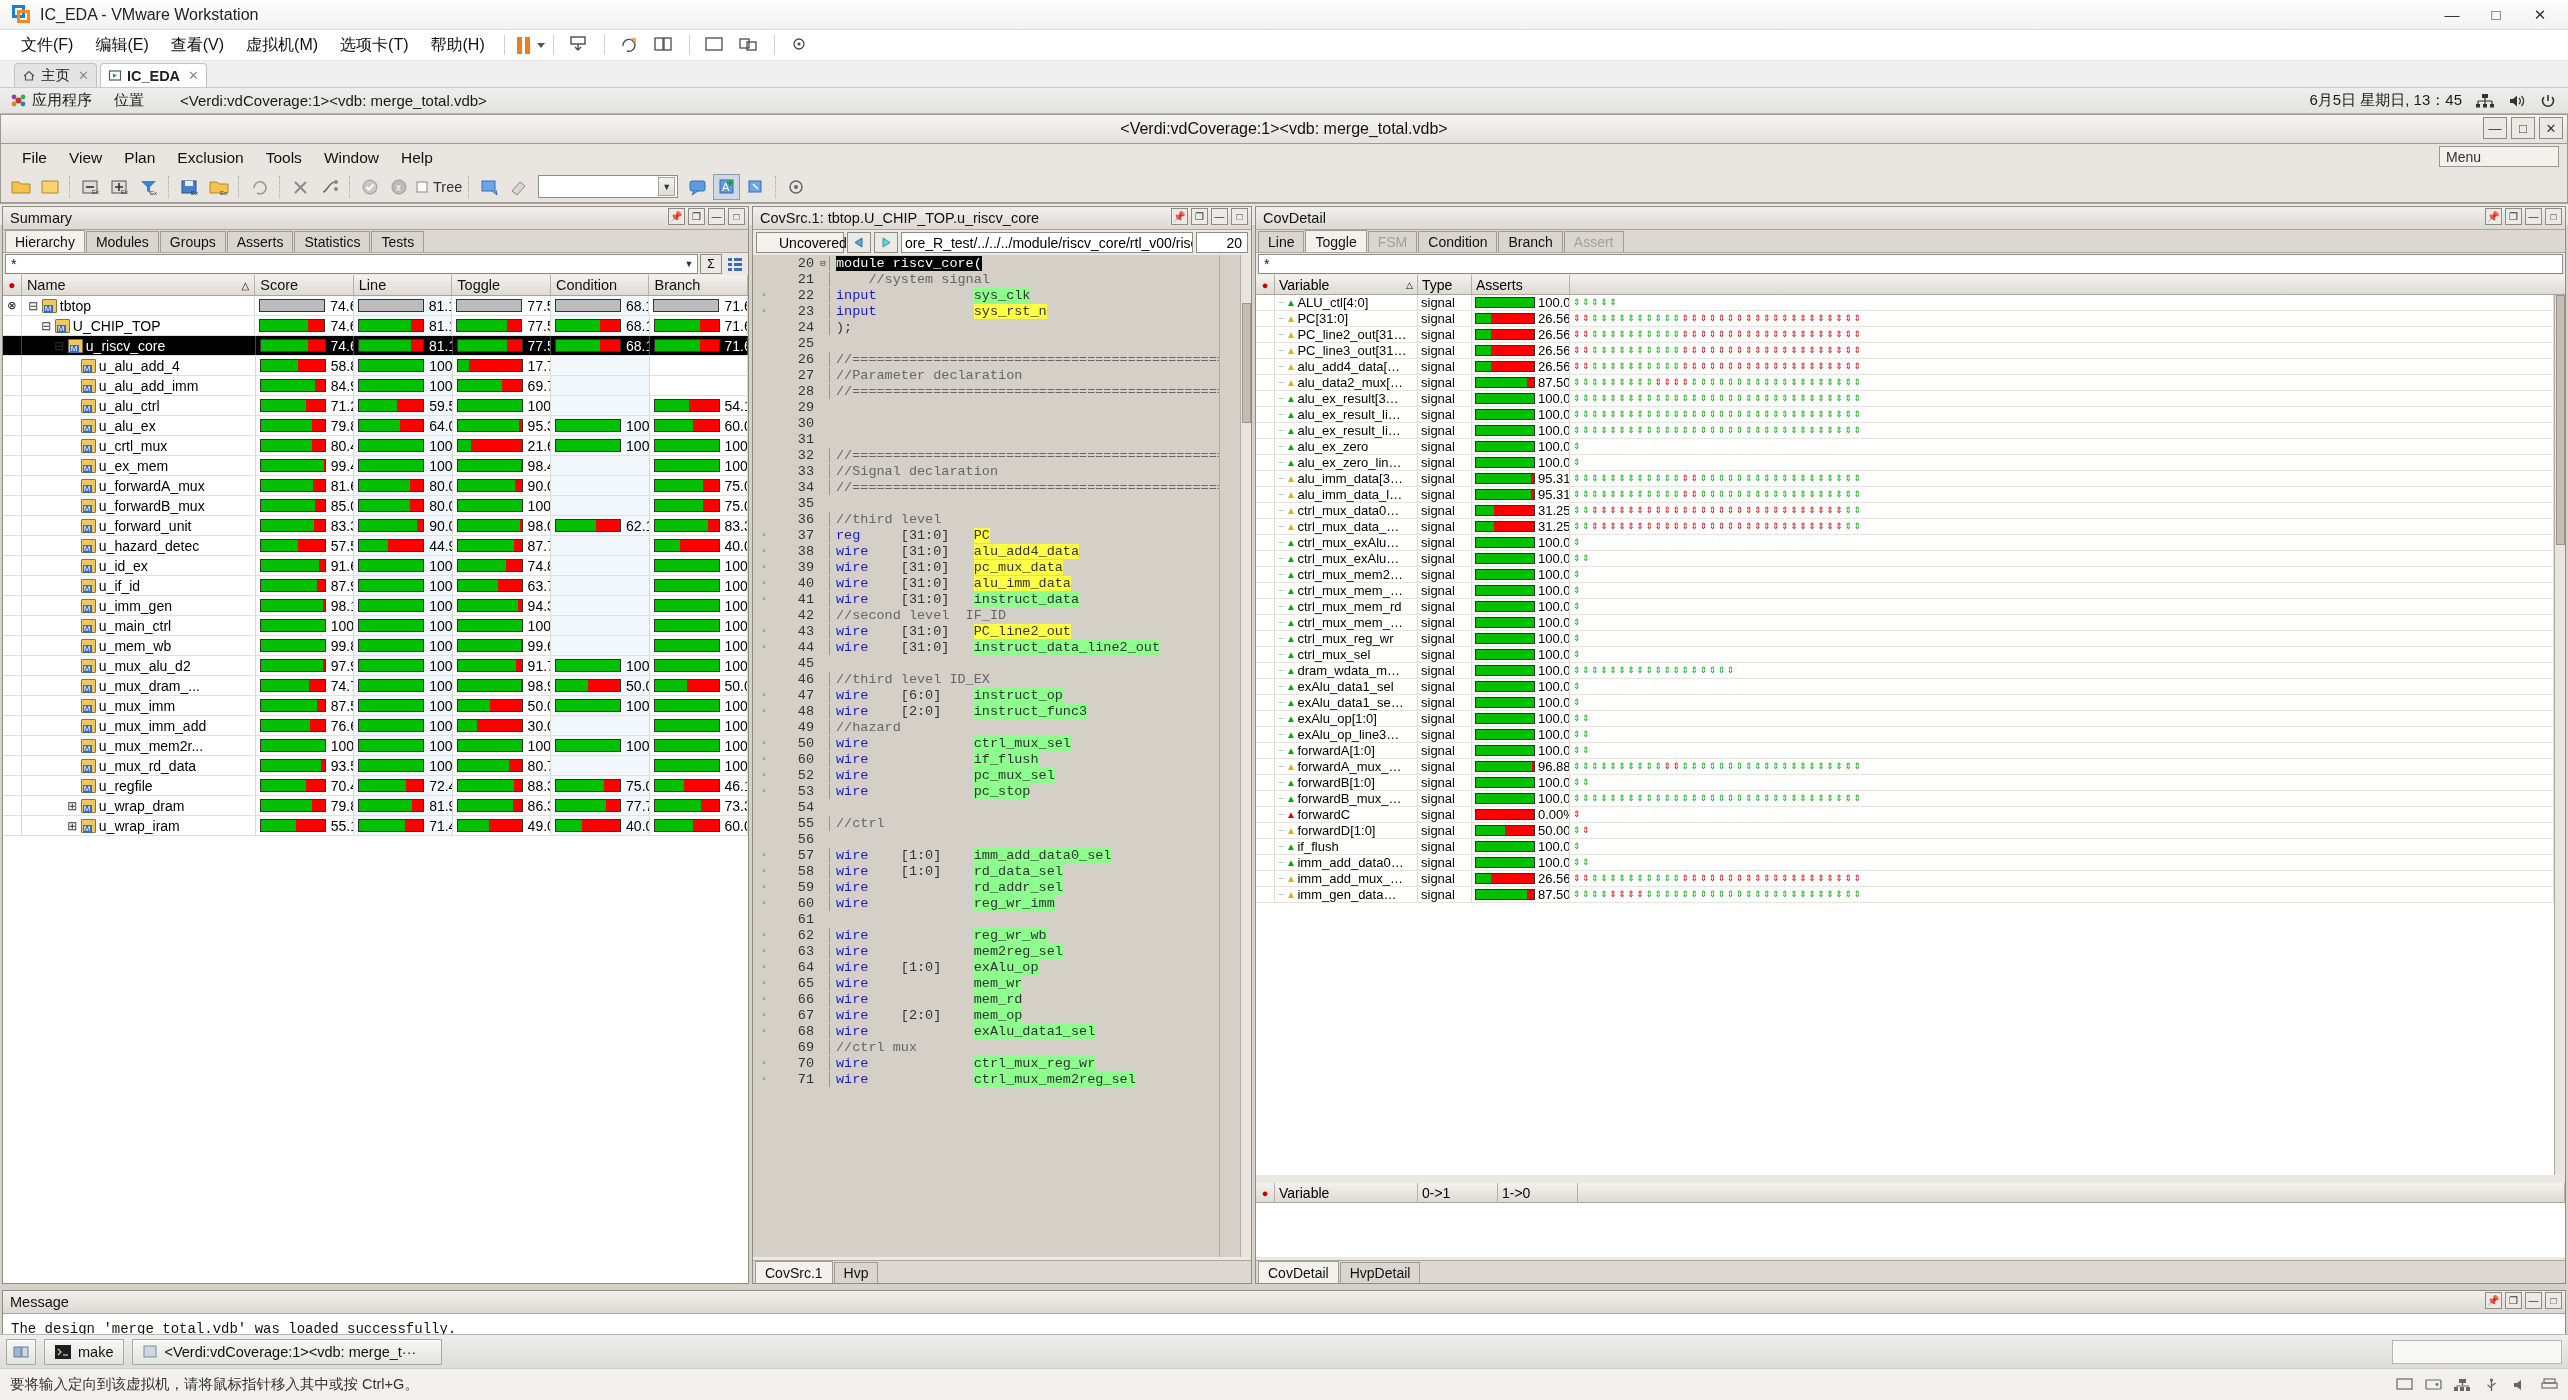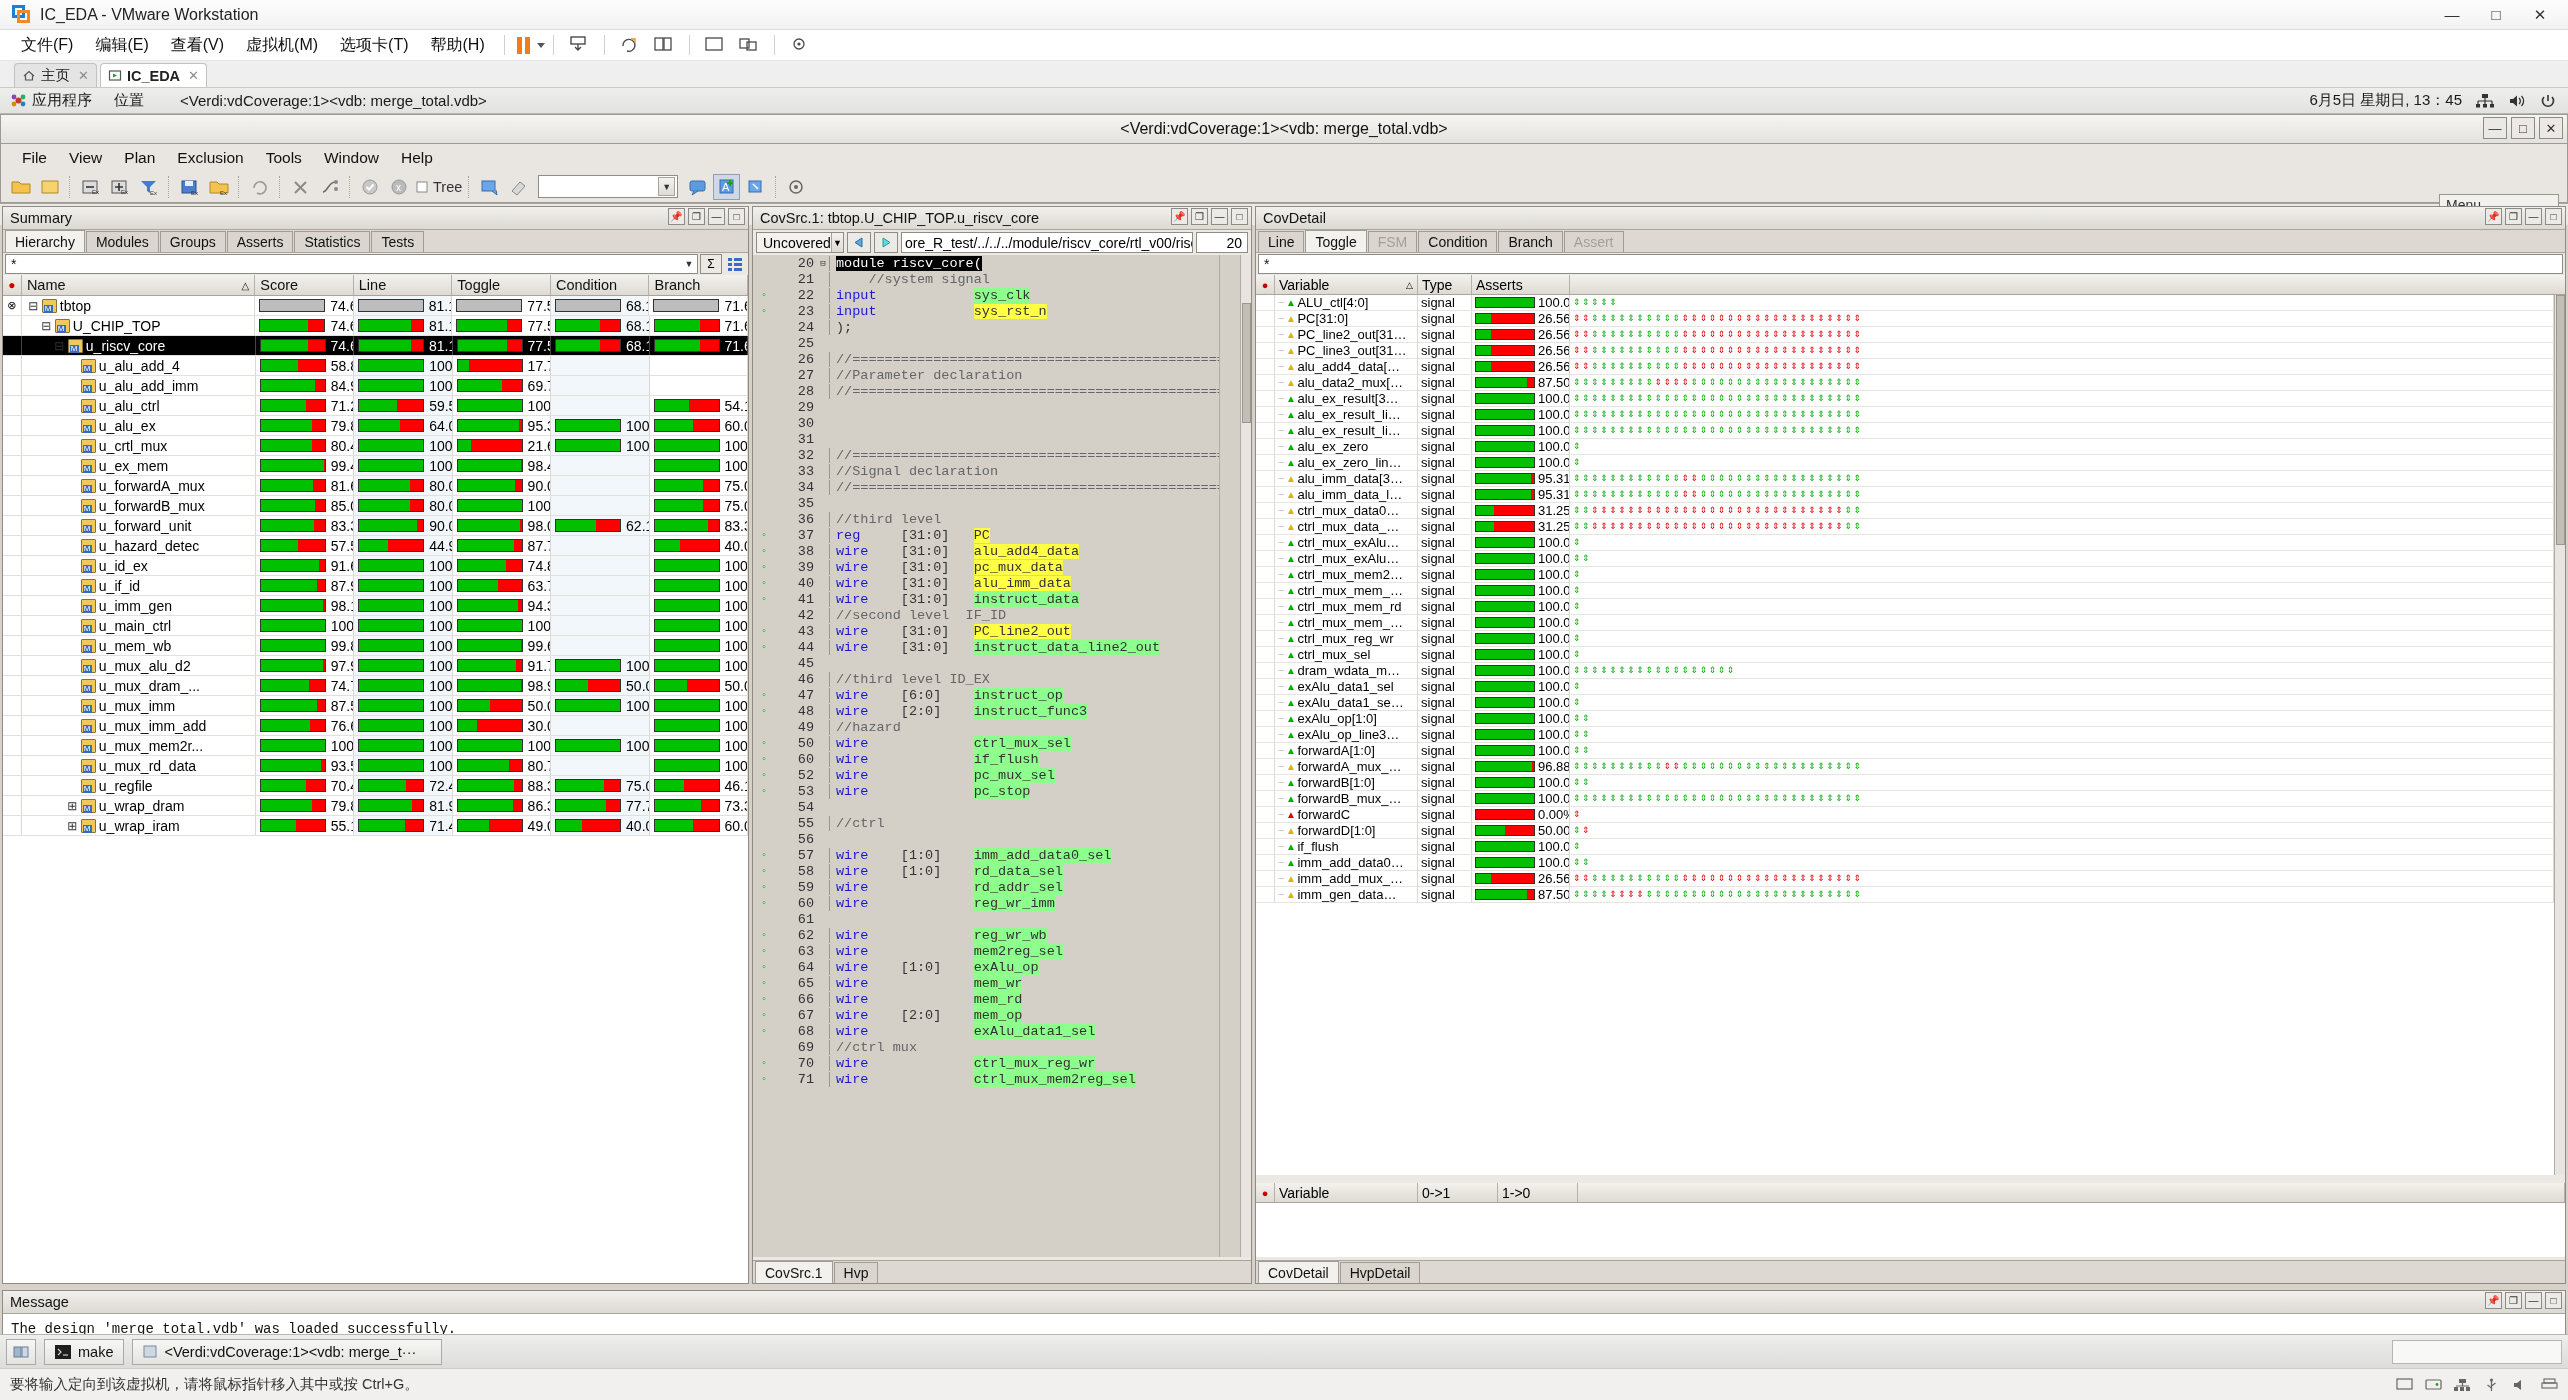--- a/index.html
+++ b/index.html
@@ -49,21 +49,21 @@
     border:1px solid #9d9a94;display:flex;align-items:center;justify-content:center;
     position:relative;font-size:16px;color:#111;}
   .verdi-title .wb{position:absolute;right:4px;top:2px;display:flex;gap:4px;}
   .verdi-title .wb i{width:24px;height:22px;border:1px solid #8e8b86;background:#ece9e4;
     display:flex;align-items:center;justify-content:center;font-size:13px;font-style:normal;color:#333;}
 
   .verdi-menu{height:27px;background:#e9e6e1;border-left:1px solid #9d9a94;border-right:1px solid #9d9a94;
     display:flex;align-items:center;padding-left:10px;position:relative;}
   .verdi-menu .mi{padding:2px 11px;font-size:15.5px;color:#111;}
   .menu-box{position:absolute;right:8px;top:2px;width:120px;height:21px;border:1px solid #9a978f;
-    background:#f3f1ee;font-size:14px;color:#333;display:flex;align-items:center;padding-left:6px;margin-top:48px;}
+    background:#f3f1ee;font-size:14px;color:#333;display:flex;align-items:center;padding-left:6px;}
 
   .verdi-toolbar{height:32px;background:#e9e6e1;border:1px solid #9d9a94;border-top:none;
     display:flex;align-items:center;gap:2px;padding:0 6px;}
   .tbtn{width:27px;height:26px;display:flex;align-items:center;justify-content:center;position:relative;}
   .tbdiv{width:2px;height:22px;border-left:1px dotted #a9a59e;margin:0 4px;}
   .combo{width:140px;height:23px;border:1px solid #8f8c86;background:#fff;display:flex;align-items:center;
     justify-content:flex-end;padding-right:2px;margin:0 4px;}
   .combo .ar{width:17px;height:19px;background:linear-gradient(#f4f2ef,#dedbd5);border:1px solid #a8a49d;
     display:flex;align-items:center;justify-content:center;font-size:9px;color:#333;}
 
@@ -103,21 +103,21 @@
   .bar.gray{background:#bdbdbd;}
   .val{flex:1;text-align:right;font-size:14px;}
   .modicon{width:15px;height:14px;background:#f0c860;border:1px solid #8a7330;position:relative;flex:none;border-radius:1px;}
   .modicon:after{content:"M";position:absolute;left:1px;bottom:-1px;font-size:8px;color:#fff;background:#3a6bbf;
     padding:0 1px;line-height:8px;}
   .tgl{width:11px;text-align:center;font-size:12px;color:#333;flex:none;}
 
   
   .srcbar{height:25px;background:#ece9e4;display:flex;align-items:center;gap:3px;padding:1px 3px;}
   .selbox{width:88px;height:21px;border:1px solid #8f8c86;background:#f4f2ee;display:flex;align-items:center;
-    font-size:14px;padding-left:6px;}
+    font-size:14px;padding-left:22px;}
   .selbox .ar{margin-left:auto;width:16px;height:19px;background:linear-gradient(#f4f2ef,#dedbd5);
     border-left:1px solid #a8a49d;display:flex;align-items:center;justify-content:center;font-size:9px;}
   .navarrow{width:24px;height:21px;border:1px solid #8f8c86;background:#eceae6;display:flex;align-items:center;justify-content:center;}
   .pathbox{flex:1;height:21px;border:1px solid #8f8c86;background:#fff;display:flex;align-items:center;
     padding-left:3px;font-size:14px;overflow:hidden;white-space:nowrap;}
   .linebox{width:52px;height:21px;border:1px solid #8f8c86;background:#fff;display:flex;align-items:center;
     justify-content:flex-end;padding-right:5px;font-size:14px;}
   .srcarea{position:absolute;left:0;right:0;background:#d4d0c8;overflow:hidden;
     font-family:"Liberation Mono", monospace;font-size:13.5px;}
   .sline{height:16px;display:flex;align-items:center;white-space:pre;}

